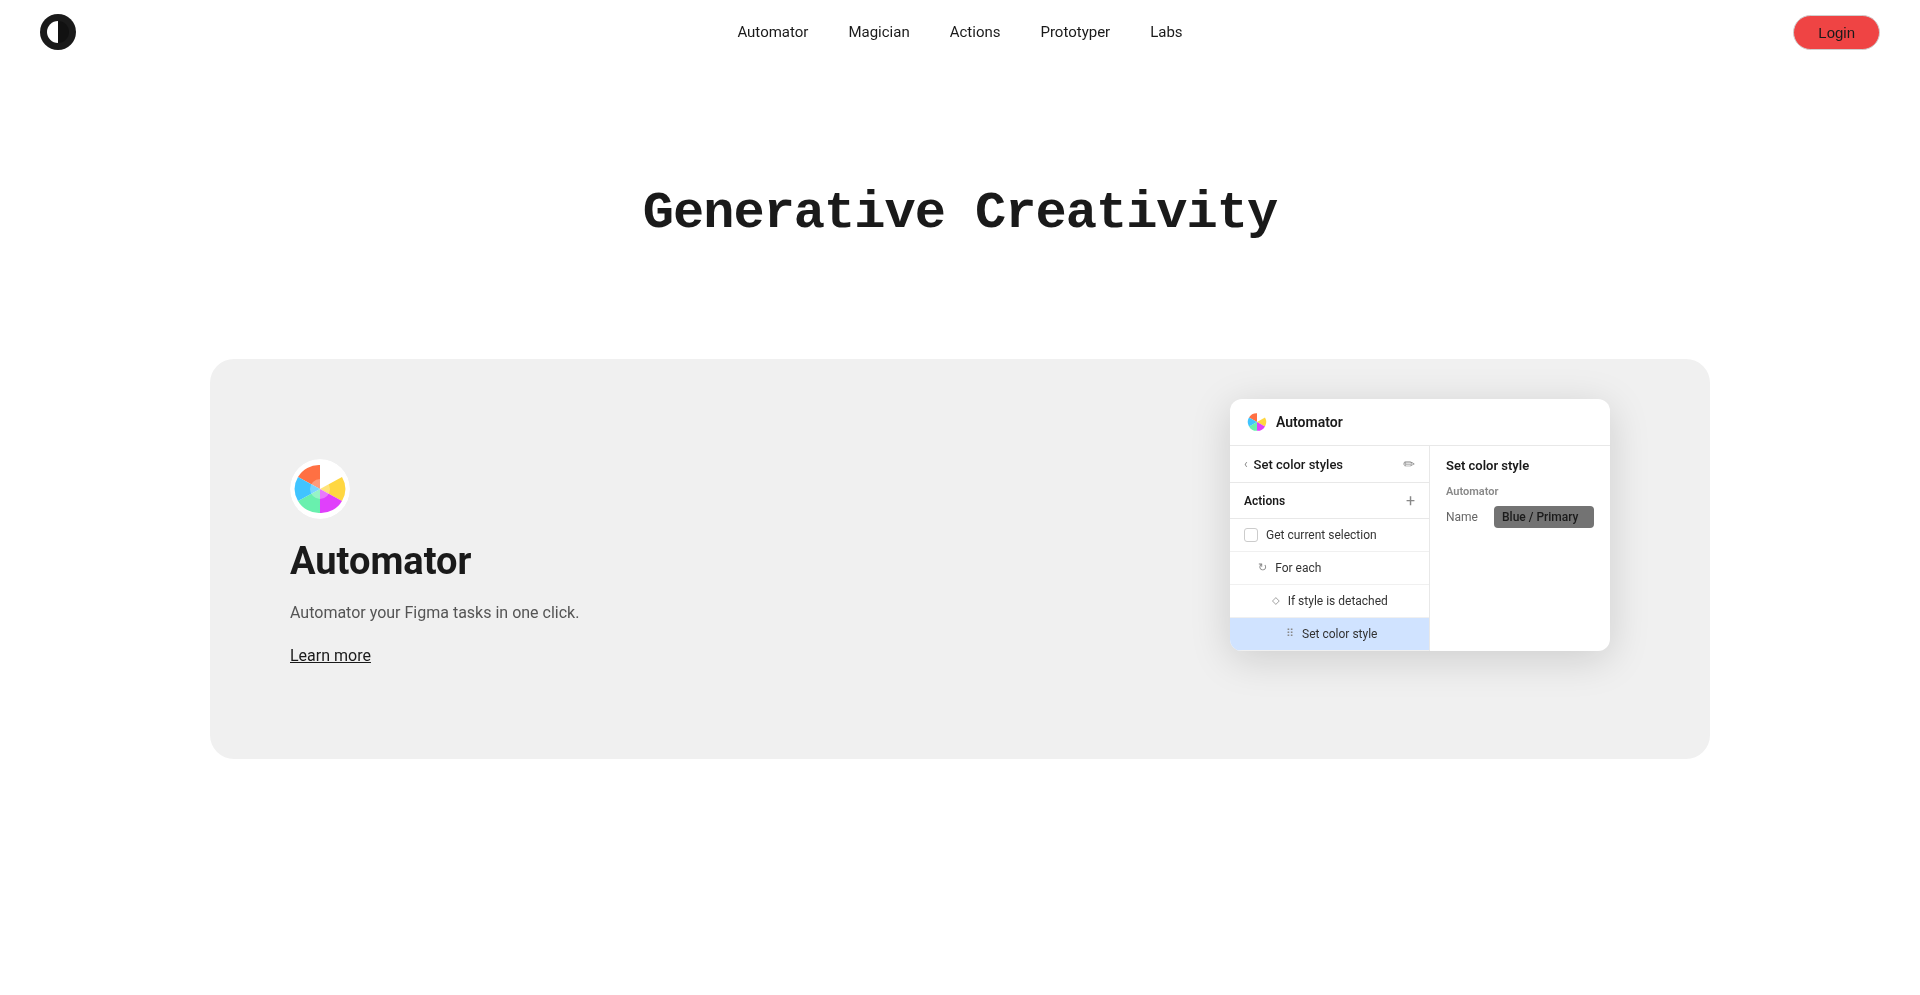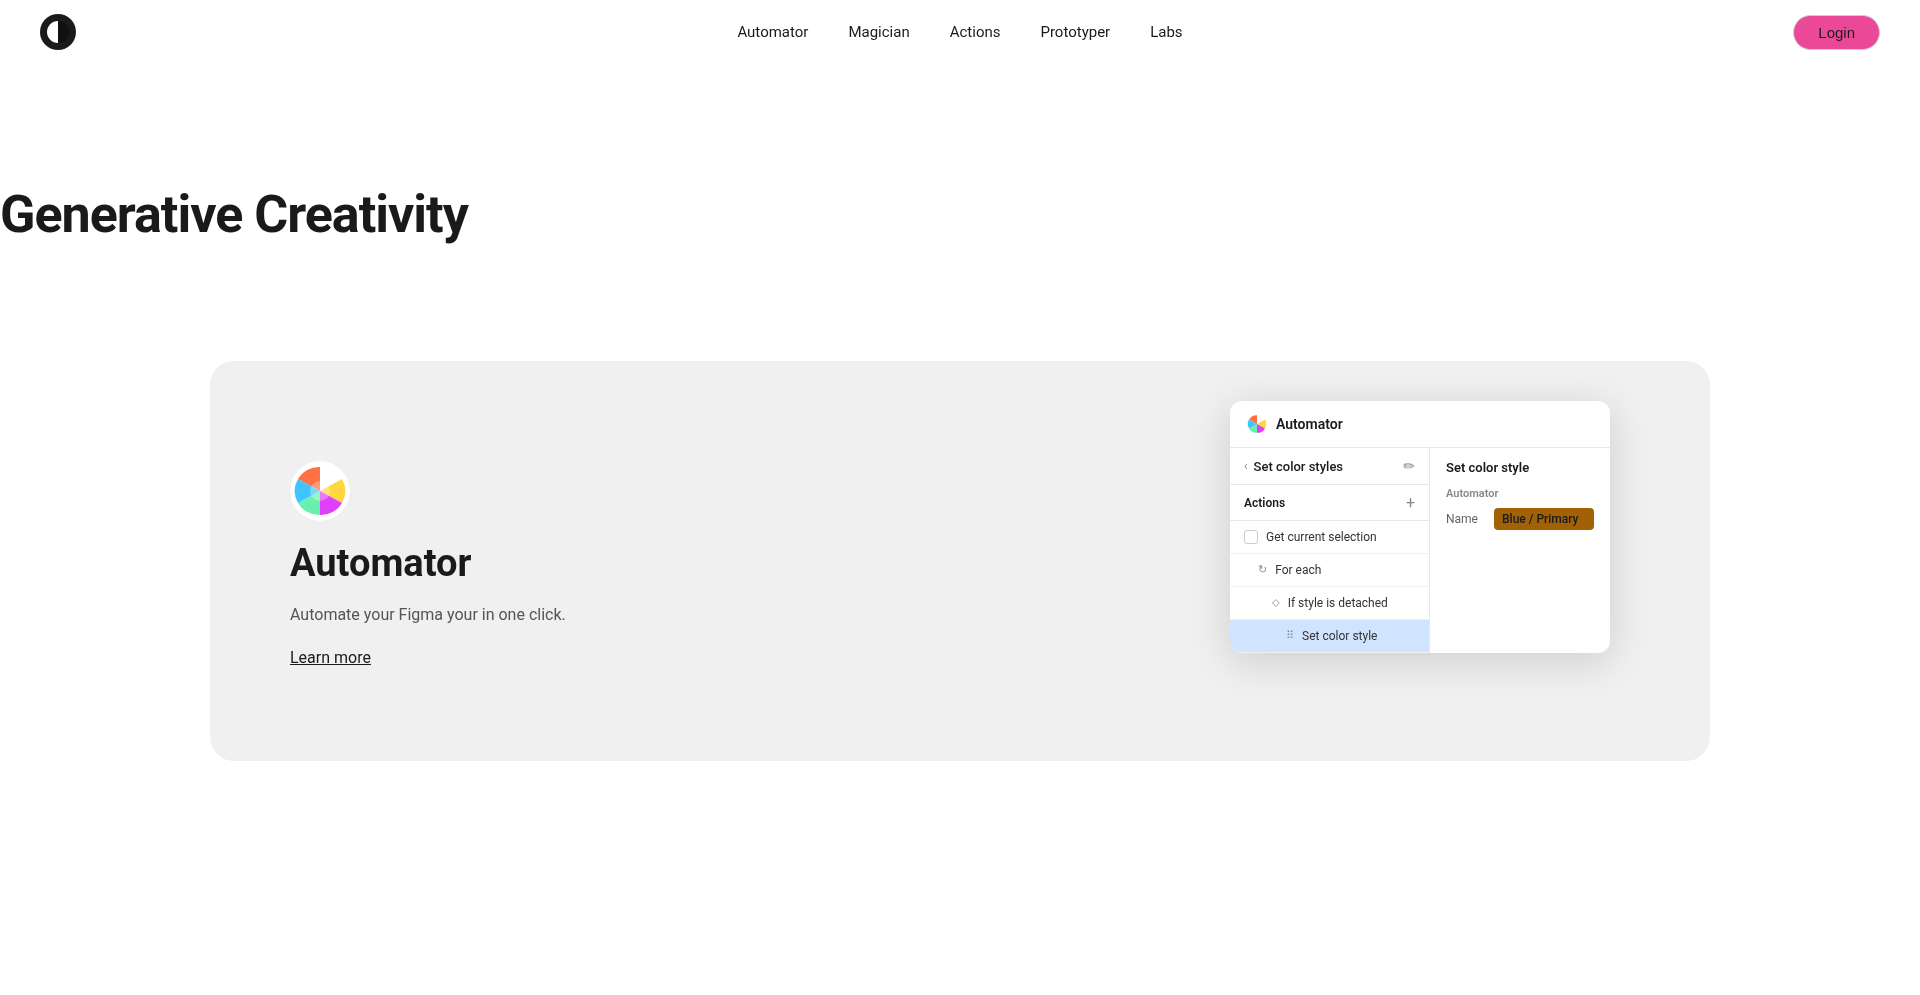--- a/index.html
+++ b/index.html
@@ -51,33 +51,34 @@
       font-size: 15px;
       color: #1a1a1a;
       text-decoration: none;
       cursor: pointer;
     }
 
     .login-btn {
       padding: 8px 24px;
       border: 1px solid #d0d0d0;
       border-radius: 20px;
-      background: #ec4899;
+      background: #ef4444;
       font-size: 15px;
       color: #1a1a1a;
       cursor: pointer;
     }
 
     
     .hero {
       display: flex;
-      flex-direction: row;
+      flex-direction: column;
       align-items: center;
       padding-top: 120px;
       padding-bottom: 60px;
+      font-family: Liberation Mono, monospace;
     }
 
     .hero-title {
       font-size: 52px;
       font-weight: 700;
       color: #1a1a1a;
       text-align: center;
       letter-spacing: -1px;
       margin-bottom: 16px;
     }
@@ -284,21 +285,21 @@
     .property-name {
       font-size: 12px;
       color: #666;
       width: 40px;
     }
 
     .property-value {
       font-size: 12px;
       color: #1a1a1a;
       font-weight: 500;
-      background: #a16207;
+      background: #737373;
       padding: 4px 8px;
       border-radius: 4px;
       flex: 1;
     }
   </style>
 </head>
 <body>
 
 <header class="header">
   <button class="logo-btn">
@@ -335,21 +336,21 @@
           <path d="M30 30 L8 18 A24 24 0 0 1 30 6 Z" fill="#FF7043"></path>
           <path d="M30 30 L52 18 A24 24 0 0 1 52 42 Z" fill="#FFD740"></path>
           <path d="M30 30 L30 54 A24 24 0 0 1 8 42 Z" fill="#69F0AE"></path>
           <path d="M30 30 L8 42 A24 24 0 0 1 8 18 Z" fill="#40C4FF"></path>
           <path d="M30 30 L52 42 A24 24 0 0 1 30 54 Z" fill="#E040FB"></path>
           <circle cx="30" cy="30" r="10" fill="white" opacity="0.3"></circle>
         </svg>
       </div>
 
       <div style="font-size:38px;font-weight:700;color:#1a1a1a;">Automator</div>
-      <div style="font-size:16px;color:#555;">Automate your Figma your in one click.</div>
+      <div style="font-size:16px;color:#555;">Automator your Figma tasks in one click.</div>
       <a class="demo-learn-more">Learn more</a>
     </div>
 
     <div class="plugin-mockup">
 
       <div class="plugin-header">
         <div class="plugin-header-logo">
           <svg width="22" height="22" viewBox="0 0 22 22">
             <circle cx="11" cy="11" r="11" fill="#fff"></circle>
             <path d="M11 11 L3 6.6 A8.8 8.8 0 0 1 11 2.2 Z" fill="#FF7043"></path>

